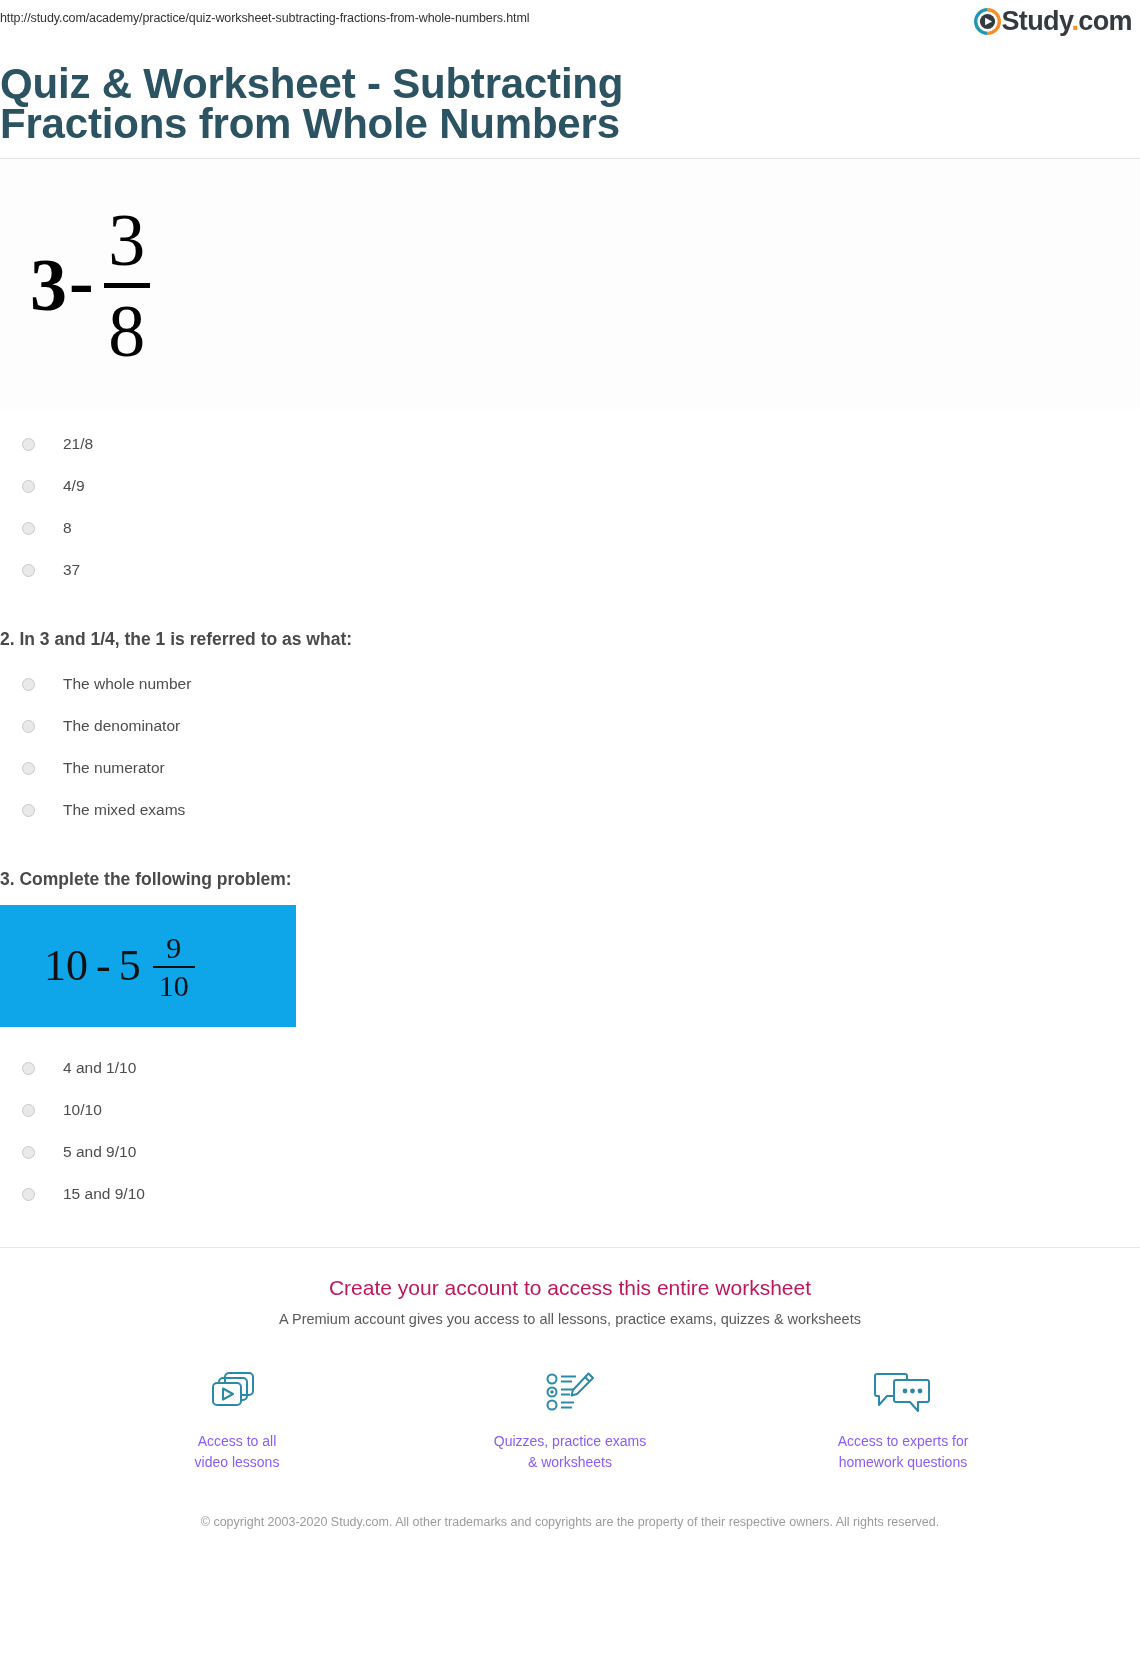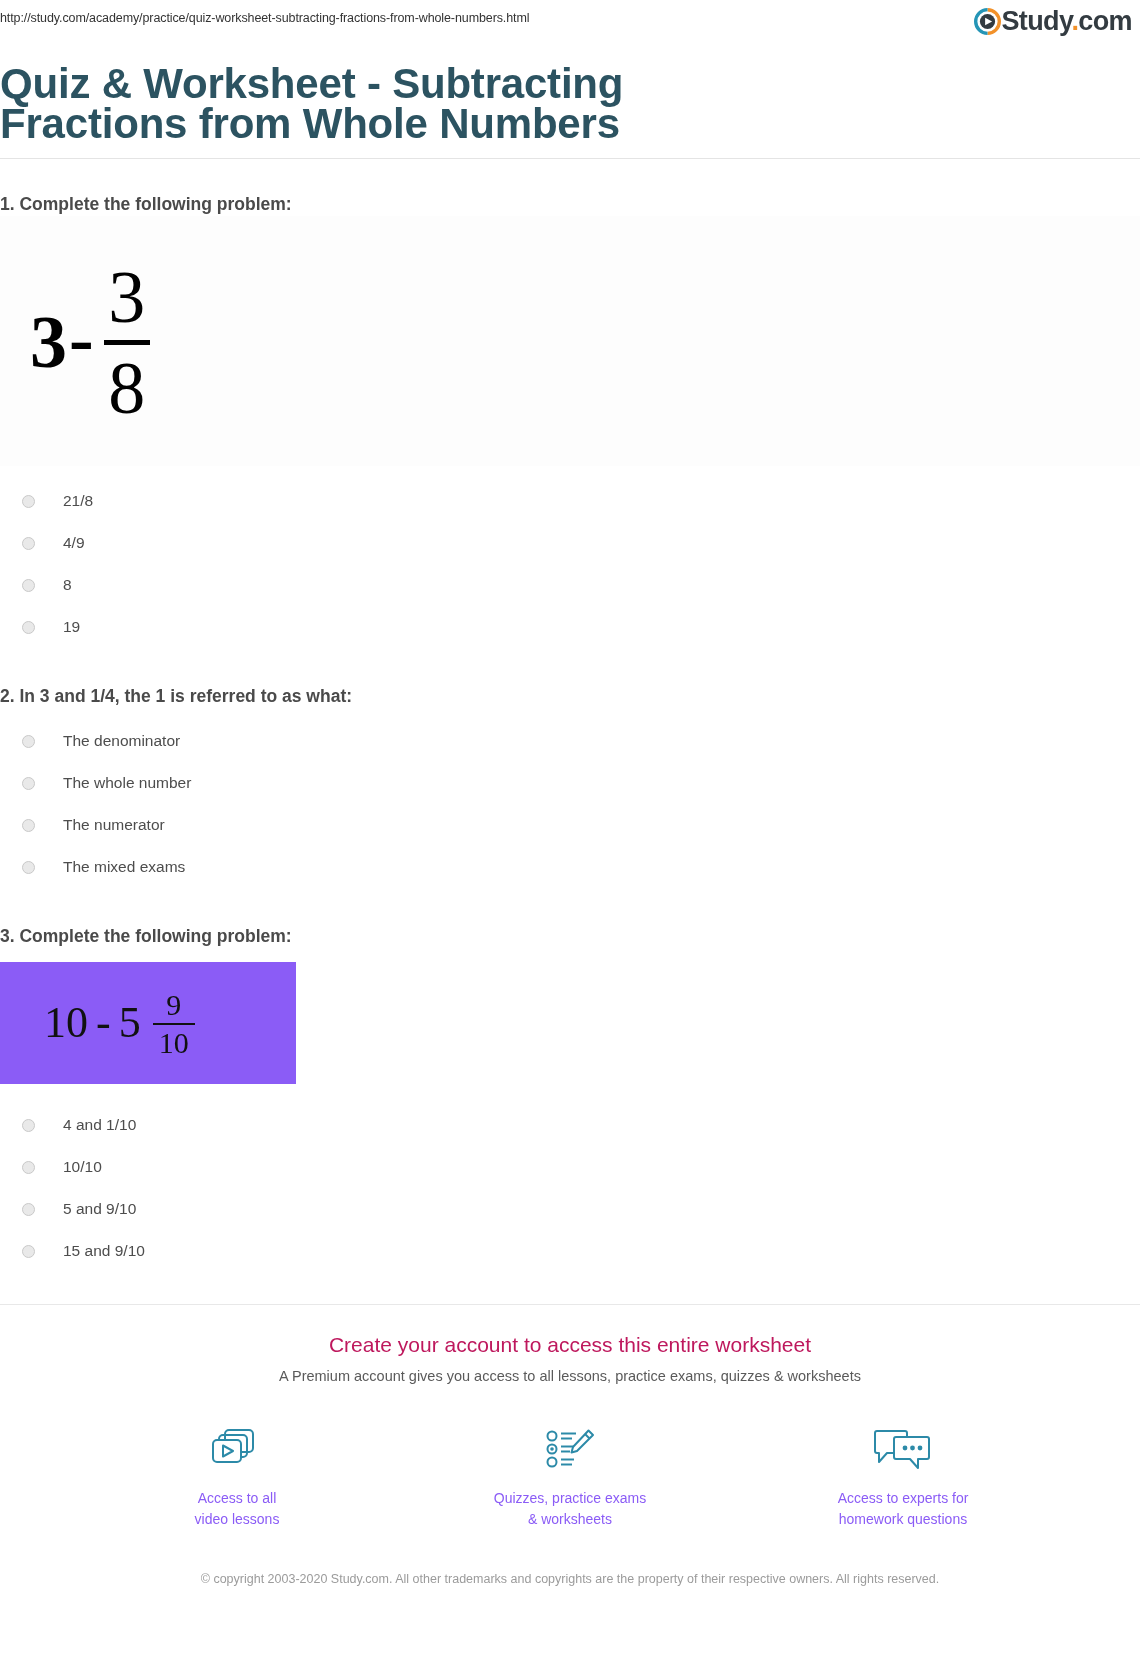--- a/index.html
+++ b/index.html
@@ -127,21 +127,21 @@
     min-width: 46px;
     border-top: 5px solid #010101;
     margin: 4px 0 4px 0;
   }
   .frac .den { padding-top: 2px; }
 
   .math3 {
     width: 296px;
     height: 122px;
     margin-top: 14px;
-    background: #8b5cf6;
+    background: #0ea5e9;
     display: flex;
     align-items: center;
   }
   .mathexpr3 {
     font-family: "Liberation Serif", serif;
     font-size: 44px;
     color: #111111;
     display: flex;
     align-items: center;
     padding-left: 44px;
@@ -265,21 +265,20 @@
           <polygon points="13.2,11.5 21.5,16 13.2,20.5" fill="#ffffff"></polygon>
         </svg>
       </span>
       <span class="logo-text"><span>Study</span><span class="logo-dot">.</span><span>com</span></span>
     </div>
   </div>
 
   <h1 class="title">Quiz &amp; Worksheet - Subtracting Fractions from Whole Numbers</h1>
   <hr class="rule">
 
-  <p class="question q1">1. Complete the following problem:</p>
 
   <div class="math-box math1">
     <div class="mathexpr1">
       <span class="whole">3</span>
       <span class="minus">-</span>
       <span class="frac">
         <span class="num">3</span>
         <span class="bar"></span>
         <span class="den">8</span>
       </span>
@@ -294,34 +293,34 @@
     <div class="option">
       <span class="radio"></span>
       <span>4/9</span>
     </div>
     <div class="option">
       <span class="radio"></span>
       <span>8</span>
     </div>
     <div class="option">
       <span class="radio"></span>
-      <span>19</span>
+      <span>37</span>
     </div>
   </div>
 
   <p class="question q2">2. In 3 and 1/4, the 1 is referred to as what:</p>
 
   <div class="options opt-top-2">
     <div class="option">
       <span class="radio"></span>
+      <span>The whole number</span>
+    </div>
+    <div class="option">
+      <span class="radio"></span>
       <span>The denominator</span>
-    </div>
-    <div class="option">
-      <span class="radio"></span>
-      <span>The whole number</span>
     </div>
     <div class="option">
       <span class="radio"></span>
       <span>The numerator</span>
     </div>
     <div class="option">
       <span class="radio"></span>
       <span>The mixed exams</span>
     </div>
   </div>

